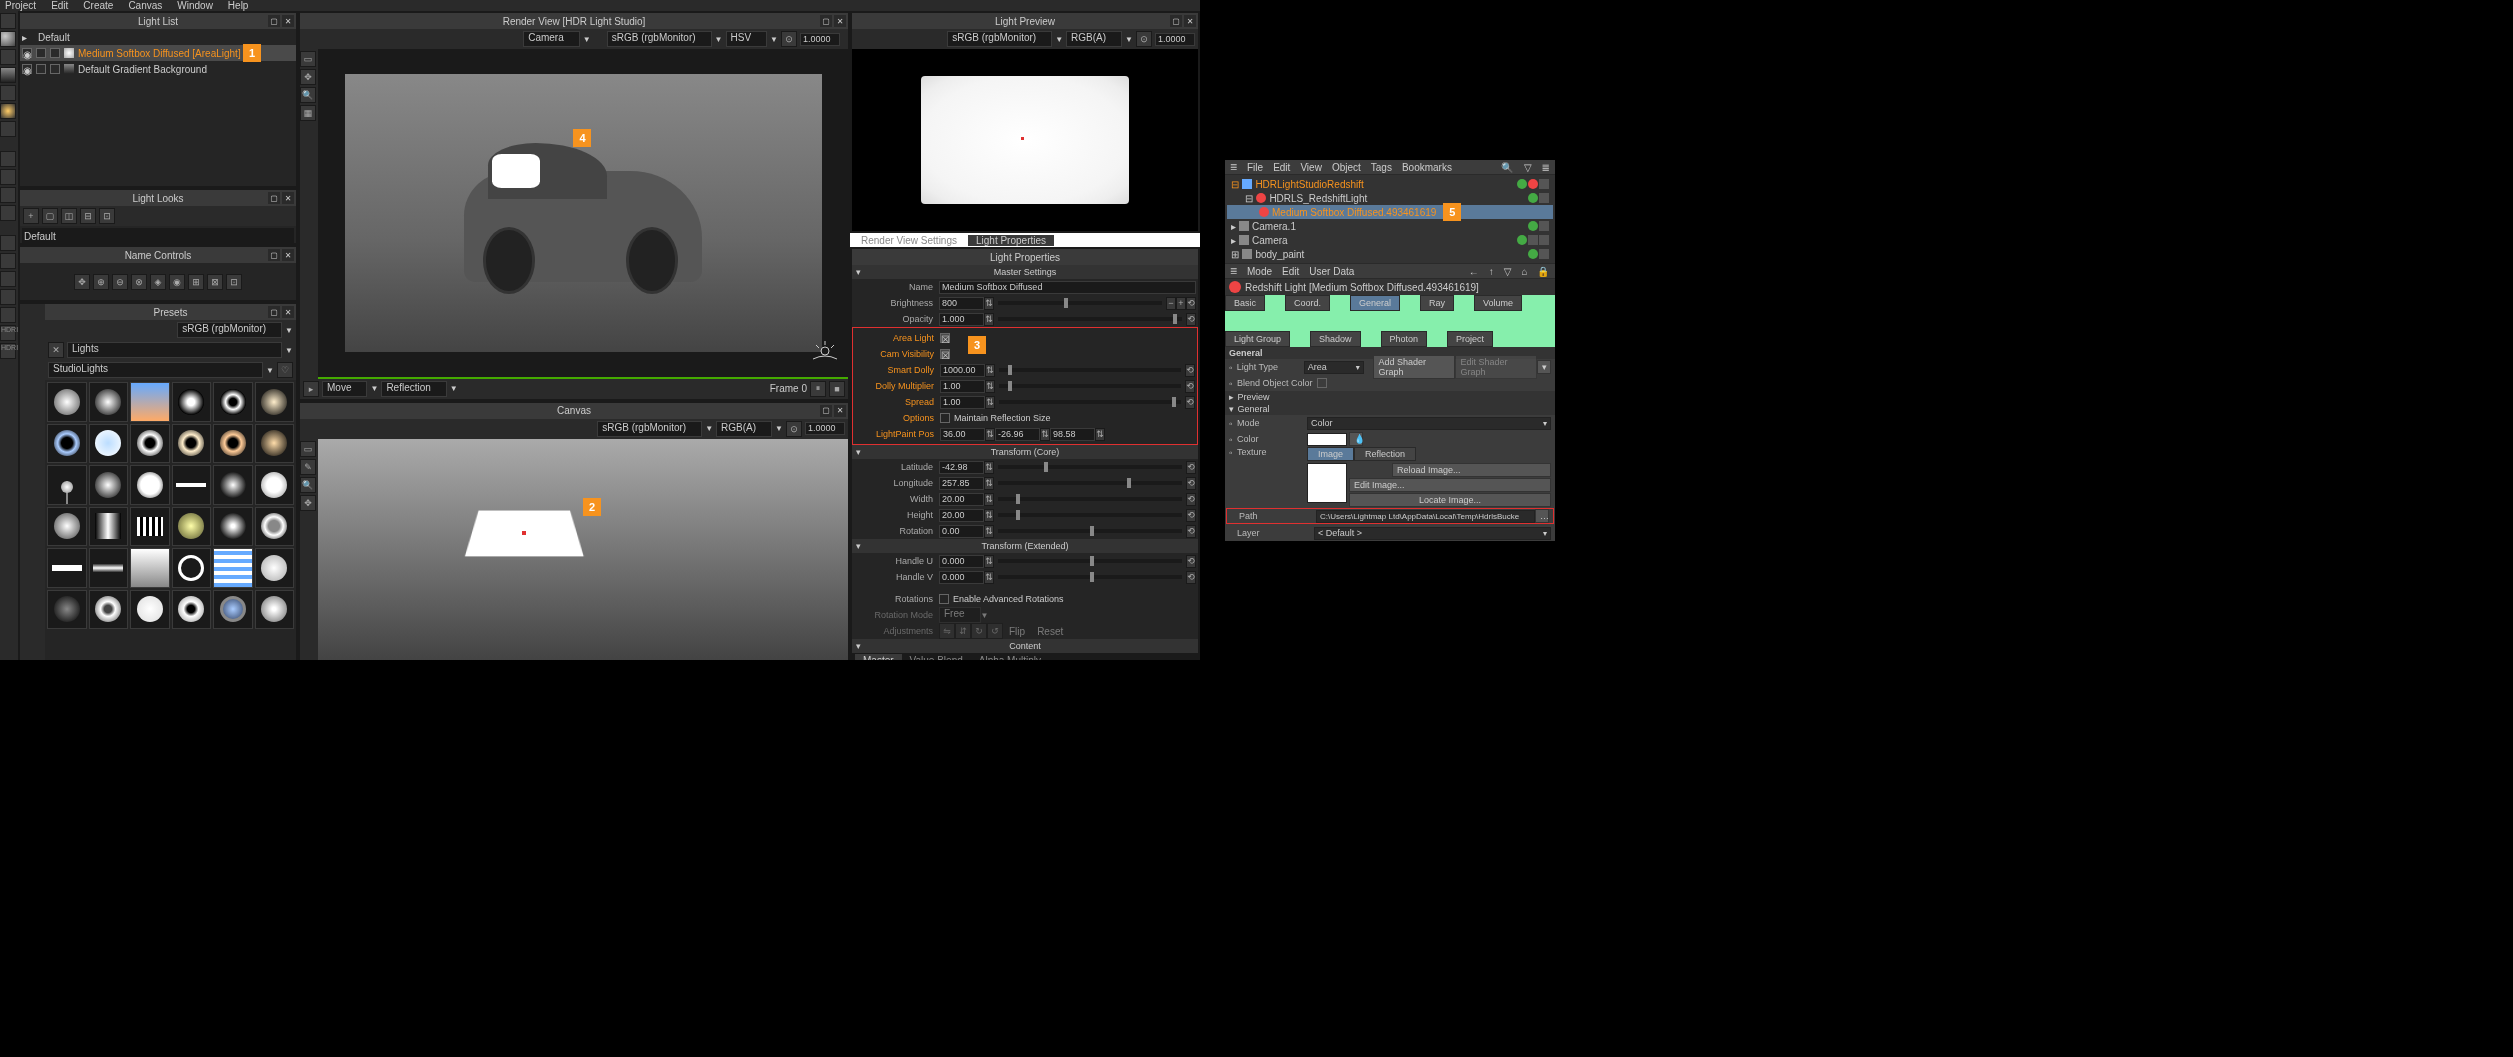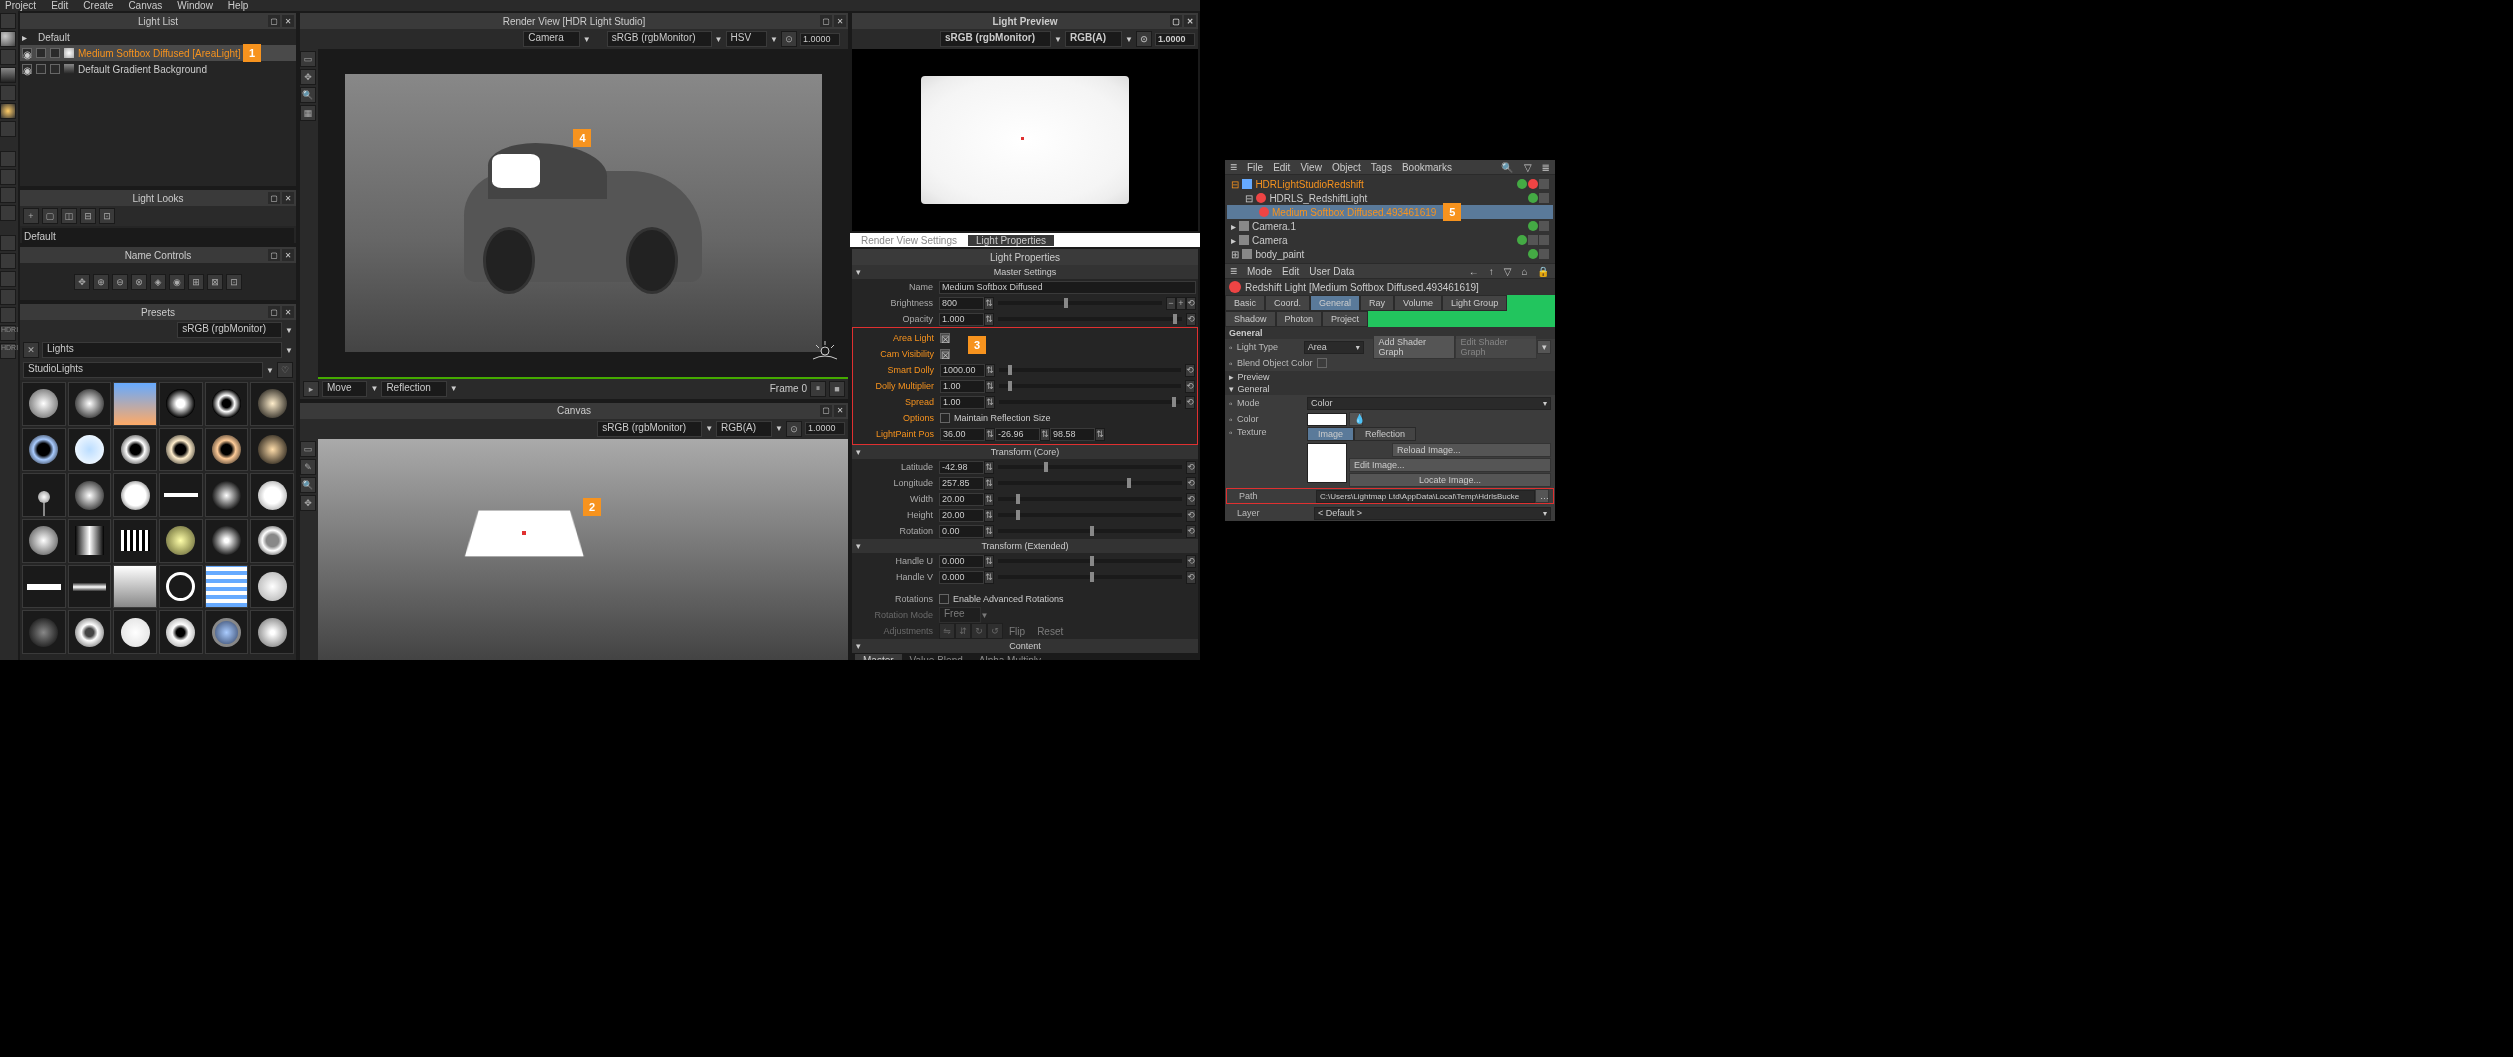--- a/index.html
+++ b/index.html
@@ -52,21 +52,21 @@
   
   .c4d-app { width: 330px; height: 330px; background: #3c3c3c; margin-left: 25px; margin-top: 160px; display: flex; flex-direction: column; font-size: 10px; color: #ccc; }
   .c4d-menubar { height: 18px; background: #3c3c3c; display: flex; align-items: center; gap: 10px; padding: 0 5px; border-bottom: 1px solid #2a2a2a; }
   .c4d-tree { background: #333; padding: 2px; }
   .c4d-tree-row { display: flex; align-items: center; height: 14px; padding-left: 4px; gap: 3px; }
   .c4d-tree-row.sel { color: #f7931e; }
   .c4d-tree-row .ico { width: 10px; height: 10px; }
   .c4d-tree-row .tagarea { margin-left: auto; display: flex; gap: 1px; padding-right: 4px; }
   .c4d-tree-row .tagarea .tag { width: 10px; height: 10px; background: #555; }
   .c4d-attr { flex: 1; background: #3c3c3c; display: flex; flex-direction: column; }
-  .c4d-tabs { display: flex; flex-wrap: wrap; background: #22c55e; }
+  .c4d-tabs { display: flex; flex-wrap: wrap; background: #86efac; gap: 20px; }
   .c4d-tab { padding: 2px 8px; background: #444; border: 1px solid #2a2a2a; font-size: 9px; cursor: pointer; }
   .c4d-tab.active { background: #5a7a9a; }
   .c4d-prop-row { display: flex; align-items: center; height: 16px; padding: 0 4px; }
   .c4d-prop-label { width: 70px; font-size: 9px; color: #bbb; }
   .c4d-prop-val { flex: 1; background: #2a2a2a; border: 1px solid #222; height: 13px; font-size: 9px; padding: 0 3px; display:flex; align-items:center; }
   .c4d-btn { background: #555; border: 1px solid #333; padding: 1px 4px; font-size: 9px; cursor: pointer; }
   .c4d-section { background: #333; padding: 1px 4px; font-size: 9px; display:flex; align-items:center; gap:4px; }
   .sun-icon { position: absolute; bottom: 8px; right: 8px; width: 30px; height: 30px; }
   .status-txt { font-size: 9px; }
   
@@ -180,21 +180,21 @@
           <div class="sm-btn">⊖</div>
           <div class="sm-btn">⊗</div>
           <div class="sm-btn">◈</div>
           <div class="sm-btn">◉</div>
           <div class="sm-btn">⊞</div>
           <div class="sm-btn">⊠</div>
           <div class="sm-btn">⊡</div>
         </div>
       </div>
 
-      <div class="panel" style="flex:1;">
+      <div class="panel" style="flex:1;padding-left:25px;">
         <div class="panel-title">
           <span>Presets</span>
           <div class="icons">
               <div class="icon-sq">▢</div>
               <div class="icon-sq">✕</div>
             </div>
         </div>
         <div class="toolbar-row" style="justify-content:flex-end;">
           <div class="dropdown">sRGB (rgbMonitor)</div>
             <span style="font-size:8px;">▼</span>
@@ -420,21 +420,21 @@
           <span class="status-txt" style="color:#48e;">0.003</span>
           <span style="width:15px;"></span>
           <span class="status-txt">H:0.000 S:0.000 V:0.003</span>
           <div style="flex:1;"></div>
         </div>
       </div>
     </div>
 
     <div class="right-col">
 
-      <div class="panel" style="height:220px;font-weight:bold;">
+      <div class="panel" style="height:220px;">
         <div class="panel-title">
           <span>Light Preview</span>
           <div class="icons">
               <div class="icon-sq">▢</div>
               <div class="icon-sq">✕</div>
             </div>
         </div>
         <div class="toolbar-row" style="justify-content:flex-end;">
           <div class="dropdown">sRGB (rgbMonitor)</div>
             <span style="font-size:8px;">▼</span>

